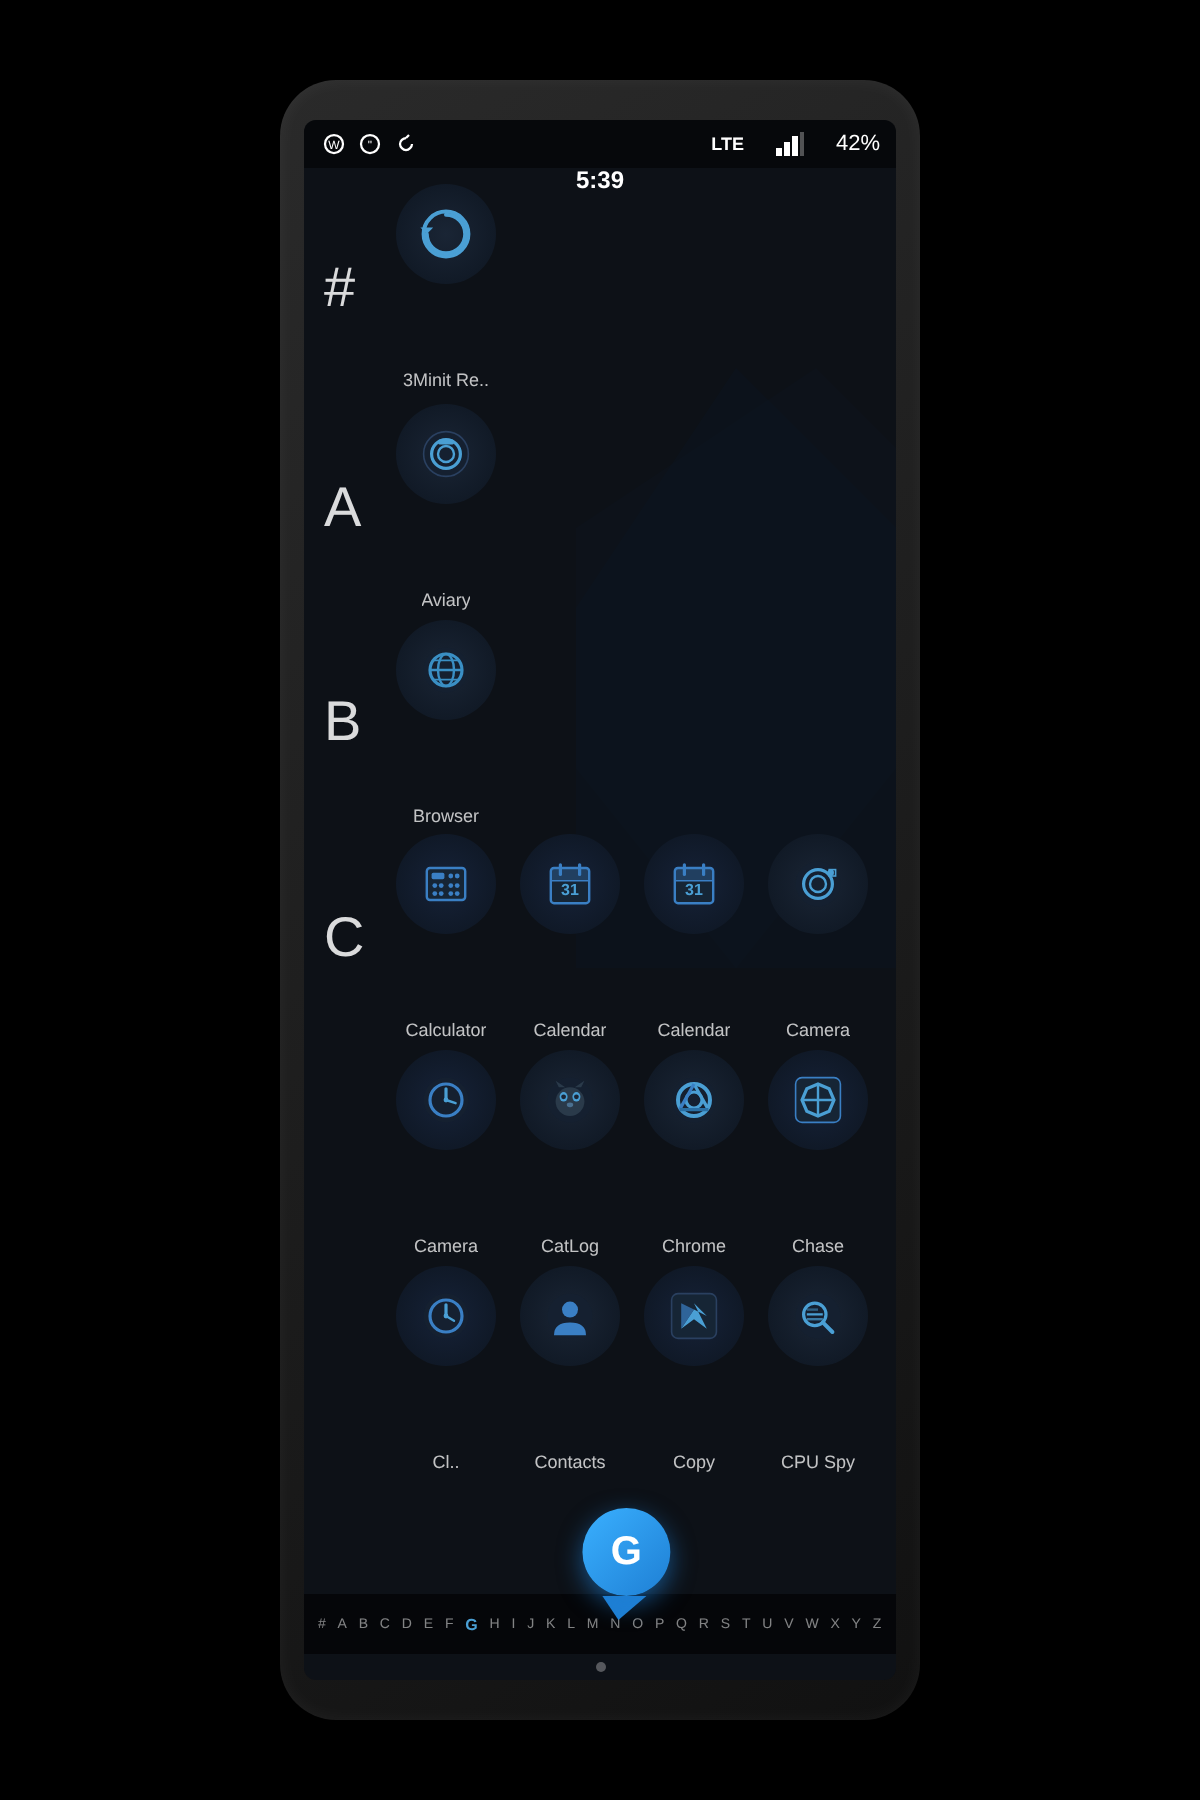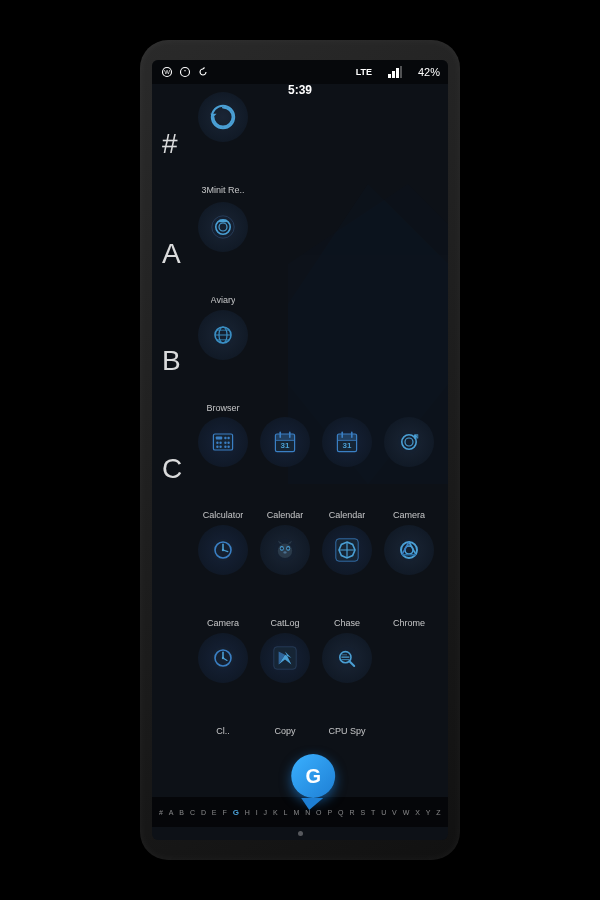--- a/index.html
+++ b/index.html
@@ -433,62 +433,73 @@
                 <circle cx="24" cy="18" r="1.5" fill="#1a2535"></circle>
                 <ellipse cx="20" cy="23" rx="2" ry="1.5" fill="#4a7090"></ellipse>
 
                 <polygon points="13,12 11,8 17,12" fill="#2a3a4a"></polygon>
                 <polygon points="27,12 29,8 23,12" fill="#2a3a4a"></polygon>
               </svg>
             </div>
             <div class="app-label">CatLog</div>
           </div>
           <div class="app-item">
+            <div class="app-icon icon-chrome">
+              <svg viewBox="0 0 40 40" width="36" height="36">
+                <circle cx="20" cy="20" r="14" fill="#152030"></circle>
+
+                <circle cx="20" cy="20" r="10" fill="none" stroke="#4a9fd4" stroke-width="2.5"></circle>
+                <circle cx="20" cy="20" r="5" fill="#152030" stroke="#4a9fd4" stroke-width="2"></circle>
+
+                <path d="M20 10 L29 26" stroke="#4a9fd4" stroke-width="2"></path>
+                <path d="M20 10 L11 26" stroke="#3a7fc4" stroke-width="2"></path>
+                <path d="M11 26 L29 26" stroke="#2a6fa4" stroke-width="2"></path>
+              </svg>
+            </div>
+            <div class="app-label">Chrome</div>
+          </div>
+          <div class="app-item">
             <div class="app-icon icon-chase">
               <svg viewBox="0 0 40 40" width="36" height="36">
                 <rect x="6" y="6" width="28" height="28" rx="4" fill="#162535" stroke="#3a7fc4" stroke-width="1"></rect>
 
                 <polygon points="20,10 27,13 30,20 27,27 20,30 13,27 10,20 13,13" fill="none" stroke="#4a9fd4" stroke-width="2"></polygon>
                 <line x1="20" y1="10" x2="20" y2="30" stroke="#4a9fd4" stroke-width="1.5"></line>
                 <line x1="10" y1="20" x2="30" y2="20" stroke="#4a9fd4" stroke-width="1.5"></line>
               </svg>
             </div>
             <div class="app-label">Chase</div>
-          </div>
-          <div class="app-item">
-            <div class="app-icon icon-chrome">
-              <svg viewBox="0 0 40 40" width="36" height="36">
-                <circle cx="20" cy="20" r="14" fill="#152030"></circle>
-
-                <circle cx="20" cy="20" r="10" fill="none" stroke="#4a9fd4" stroke-width="2.5"></circle>
-                <circle cx="20" cy="20" r="5" fill="#152030" stroke="#4a9fd4" stroke-width="2"></circle>
-
-                <path d="M20 10 L29 26" stroke="#4a9fd4" stroke-width="2"></path>
-                <path d="M20 10 L11 26" stroke="#3a7fc4" stroke-width="2"></path>
-                <path d="M11 26 L29 26" stroke="#2a6fa4" stroke-width="2"></path>
-              </svg>
-            </div>
-            <div class="app-label">Chrome</div>
           </div>
         </div>
       </div>
 
       <div class="section-row" style="margin-left: 32px;">
         <div class="apps-row">
           <div class="app-item">
             <div class="app-icon icon-clock">
               <svg viewBox="0 0 40 40" width="36" height="36">
                 <circle cx="20" cy="20" r="14" fill="#152030"></circle>
                 <circle cx="20" cy="20" r="10" fill="none" stroke="#3a7fc4" stroke-width="2"></circle>
                 <line x1="20" y1="20" x2="20" y2="13" stroke="#4a9fd4" stroke-width="2" stroke-linecap="round"></line>
                 <line x1="20" y1="20" x2="25" y2="23" stroke="#4a9fd4" stroke-width="1.5" stroke-linecap="round"></line>
                 <circle cx="20" cy="20" r="1.5" fill="#4a9fd4"></circle>
               </svg>
             </div>
             <div class="app-label">Cl..</div>
+          </div>
+          <div class="app-item">
+            <div class="app-icon icon-contacts">
+              <svg viewBox="0 0 40 40" width="36" height="36">
+                <circle cx="20" cy="20" r="14" fill="#152030"></circle>
+
+                <circle cx="20" cy="16" r="5" fill="#3a7fc4"></circle>
+                <path d="M10 32 Q10 24 20 24 Q30 24 30 32" fill="#3a7fc4"></path>
+              </svg>
+            </div>
+            <div class="app-label">Contacts</div>
           </div>
           <div class="app-item">
             <div class="app-icon icon-copy">
               <svg viewBox="0 0 40 40" width="36" height="36">
                 <rect x="6" y="6" width="28" height="28" rx="4" fill="#162535" stroke="#2a4060" stroke-width="1"></rect>
 
                 <path d="M20 12 L28 20 L20 16 L12 28 L20 22 L28 28 Z" fill="#4a9fd4"></path>
                 <path d="M12 12 L20 16 L12 28 Z" fill="#3a7fc4" opacity="0.7"></path>
               </svg>
             </div>

